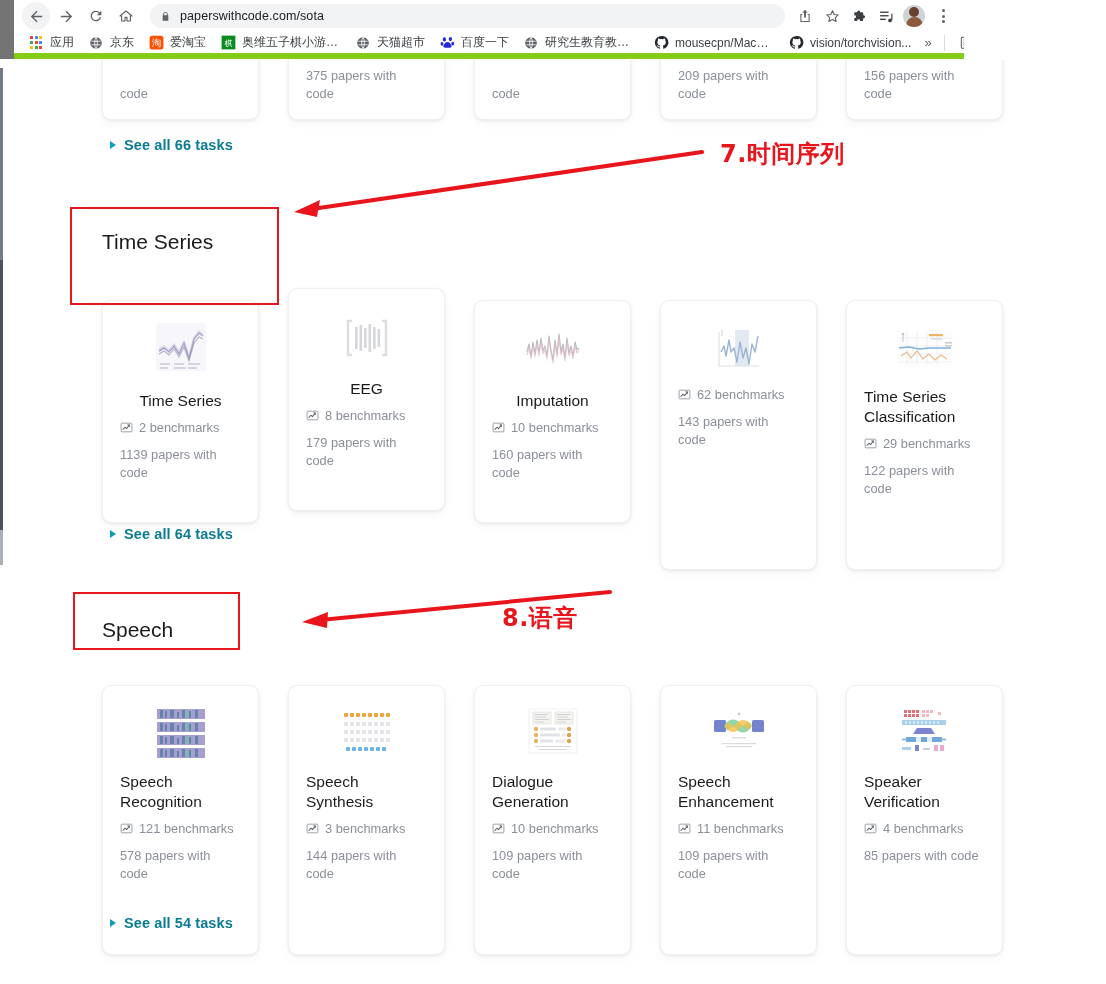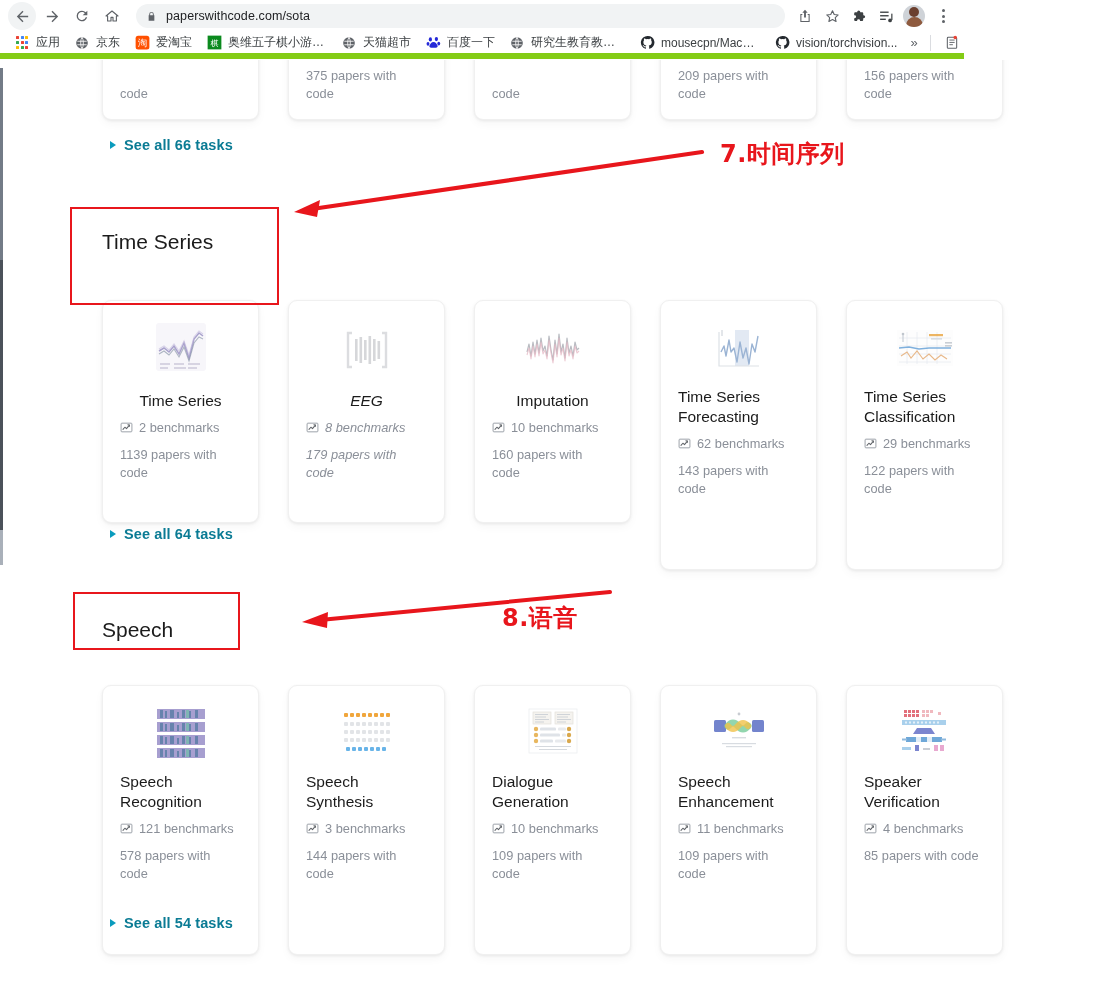--- a/index.html
+++ b/index.html
@@ -6,21 +6,21 @@
   html, body { margin:0; padding:0; }
   body {
     width:1106px; height:984px;
     font-family:"Liberation Sans", sans-serif;
     background:#ffffff;
     overflow:hidden;
     position:relative;
   }
 
   
-  #browser-chrome { width:964px; background:#737373; position:relative; z-index:5; }
+  #browser-chrome { width:964px; background:#737373; position:relative; z-index:5;padding-left:14px; }
 
   .toolbar {
     height:32px; display:flex; align-items:center; padding:0 8px; background:#ffffff;
   }
   .nav-btn {
     width:28px; height:28px; display:flex; align-items:center; justify-content:center;
     border-radius:50%; flex:0 0 auto; margin-right:2px;
   }
   .nav-btn svg { display:block; }
 
@@ -377,21 +377,21 @@
       <svg width="13" height="13" viewBox="0 0 24 24">
         <rect x="2" y="4" width="20" height="16" rx="1.5" fill="none" stroke="#9aa0a8" stroke-width="1.8"></rect>
         <path d="M5.5 15.5 9 11.5l3 2.6 5-6" fill="none" stroke="#5f6368" stroke-width="1.9" stroke-linecap="round" stroke-linejoin="round"></path>
         <path d="M14.5 7h3v3" fill="none" stroke="#5f6368" stroke-width="1.7" stroke-linecap="round"></path>
       </svg>
       <span>2 benchmarks</span>
     </div>
     <div class="papers">1139 papers with code</div>
   </div>
 
-  <div class="card" style="left:288px; top:240px; width:157px; height:223px;font-style:italic;">
+  <div class="card" style="left:288px; top:228px; width:157px; height:223px;">
     <div class="card-thumb">
       <svg class="thumb-svg" width="46" height="50" viewBox="0 0 46 50">
         <path d="M8 8 H4 V42 H8" fill="none" stroke="#dcdde0" stroke-width="2.4"></path>
         <path d="M38 8 H42 V42 H38" fill="none" stroke="#dcdde0" stroke-width="2.4"></path>
         <g fill="#d6d7da">
           <rect x="11" y="14" width="2.6" height="22"></rect>
           <rect x="15.5" y="12" width="2.6" height="26"></rect>
           <rect x="20" y="15" width="2.6" height="20"></rect>
           <rect x="24.5" y="11" width="2.6" height="28"></rect>
           <rect x="29" y="14" width="2.6" height="22"></rect>
@@ -432,21 +432,20 @@
 
   <div class="card" style="left:660px; top:240px; width:157px; height:270px;">
     <div class="card-thumb" style="height:58px;">
       <svg class="thumb-svg" width="52" height="52" viewBox="0 0 52 52">
         <rect x="22" y="8" width="14" height="36" fill="#dfe7f2" opacity=".9"></rect>
         <path d="M6 10 V44 H46" fill="none" stroke="#dde1e6" stroke-width="1.2"></path>
         <path d="M8 30 11 24 13 34 16 18 18 30 21 26 24 40 27 20 30 36 33 26 36 42 39 22 42 30 45 14" fill="none" stroke="#9bb4d4" stroke-width="1.4" stroke-linejoin="round"></path>
         <path d="M9 8 9 14" stroke="#c7cdd5" stroke-width="1" fill="none"></path>
       </svg>
     </div>
-    <div class="card-title">Time Series Forecasting</div>
     <div class="bench">
       <svg width="13" height="13" viewBox="0 0 24 24">
         <rect x="2" y="4" width="20" height="16" rx="1.5" fill="none" stroke="#9aa0a8" stroke-width="1.8"></rect>
         <path d="M5.5 15.5 9 11.5l3 2.6 5-6" fill="none" stroke="#5f6368" stroke-width="1.9" stroke-linecap="round" stroke-linejoin="round"></path>
         <path d="M14.5 7h3v3" fill="none" stroke="#5f6368" stroke-width="1.7" stroke-linecap="round"></path>
       </svg>
       <span>62 benchmarks</span>
     </div>
     <div class="papers">143 papers with code</div>
   </div>

